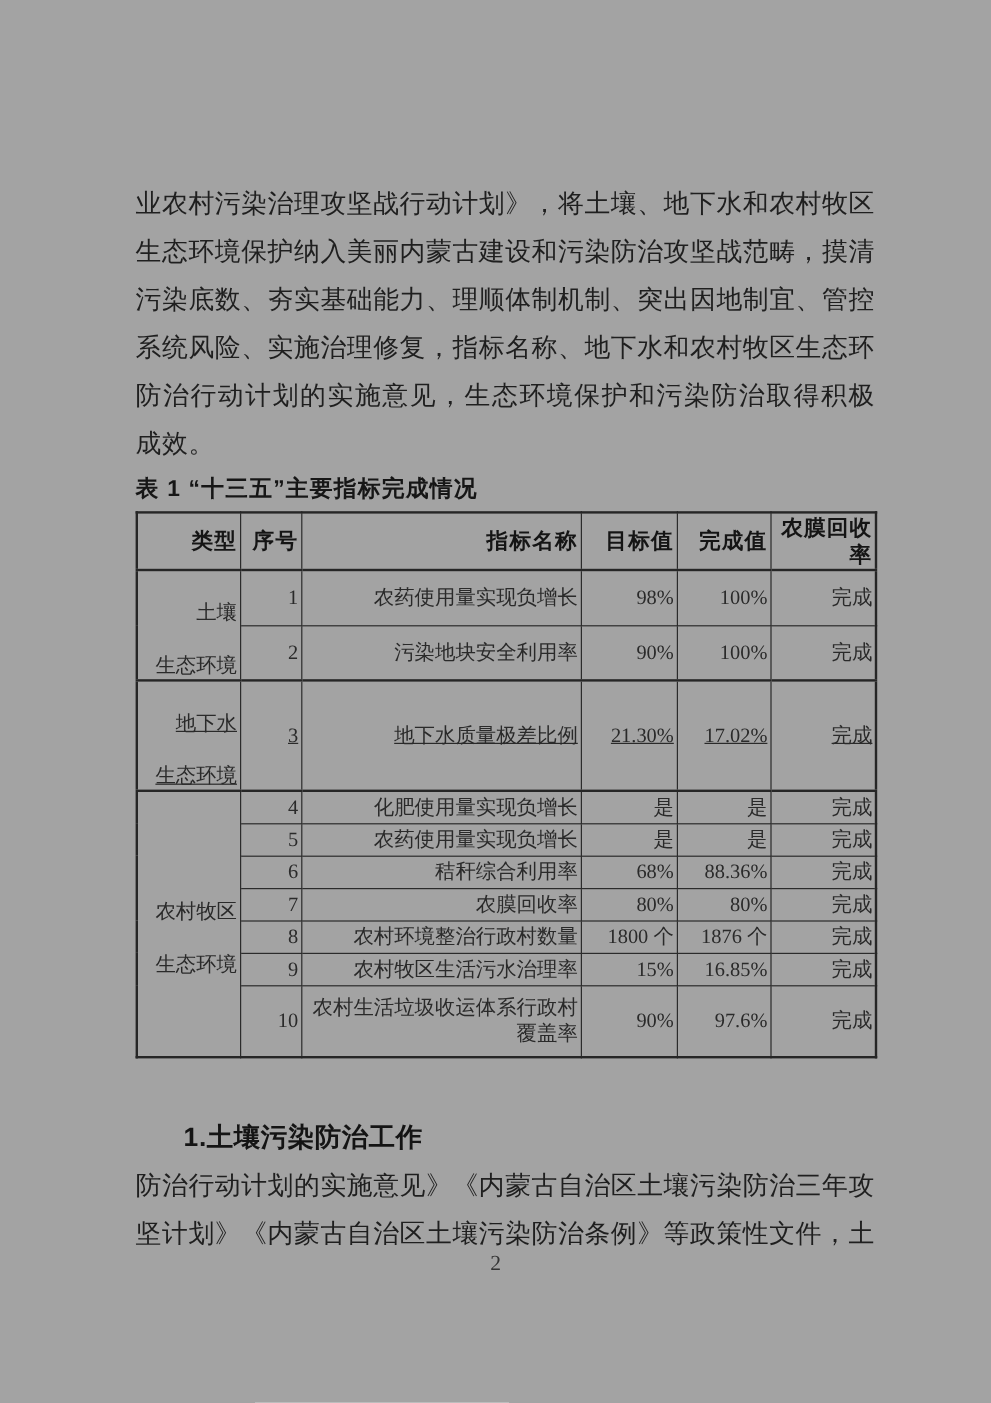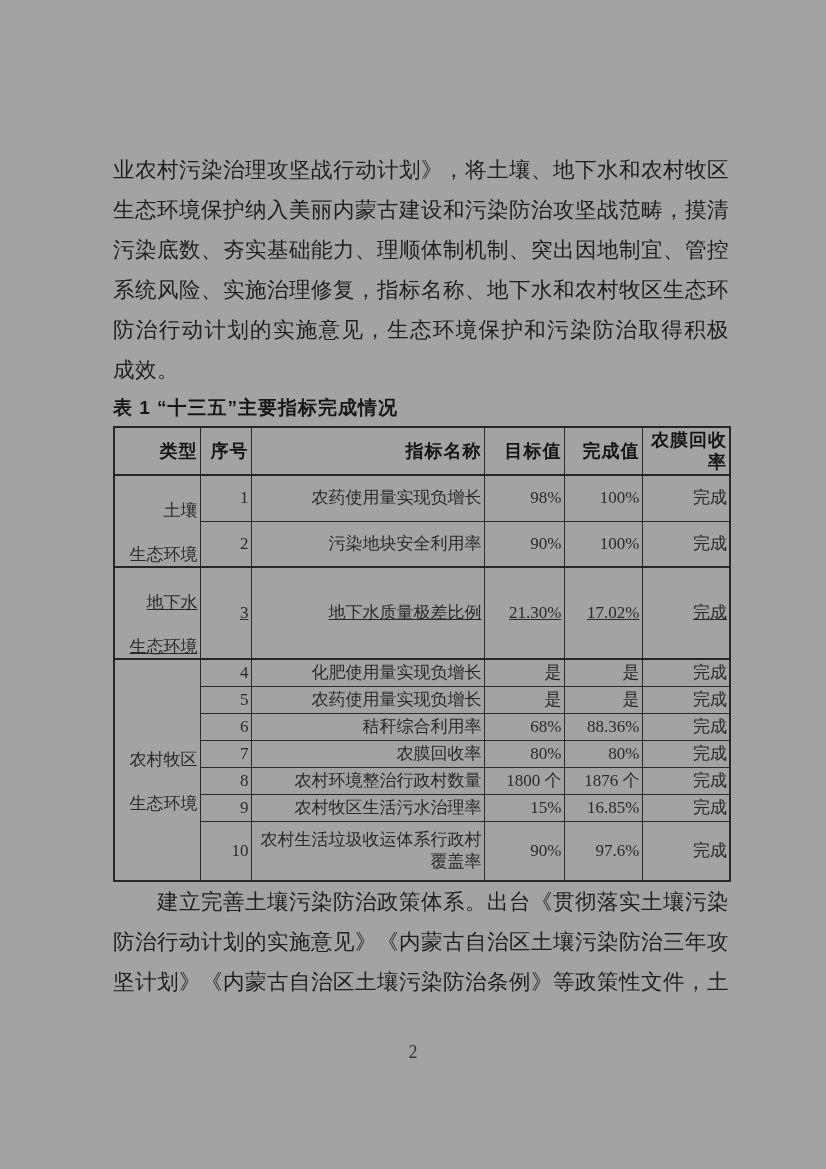--- a/index.html
+++ b/index.html
@@ -215,23 +215,23 @@
         <tr class="tall2">
           <td>10</td>
           <td>农村生活垃圾收运体系行政村覆盖率</td>
           <td>90%</td>
           <td>97.6%</td>
           <td>完成</td>
         </tr>
       </tbody>
     </table>
 
+    <div class="section-heading">1.土壤污染防治工作</div>
 
     <div>
-      <div class="bodyline indent">建立完善土壤污染防治政策体系。出台《贯彻落实土壤污染</div>
       <div class="bodyline">防治行动计划的实施意见》《内蒙古自治区土壤污染防治三年攻</div>
       <div class="bodyline">坚计划》《内蒙古自治区土壤污染防治条例》等政策性文件，土</div>
     </div>
 
   </div>
 
   <div class="page-number">2</div>
 </div>
 
 </body></html>

